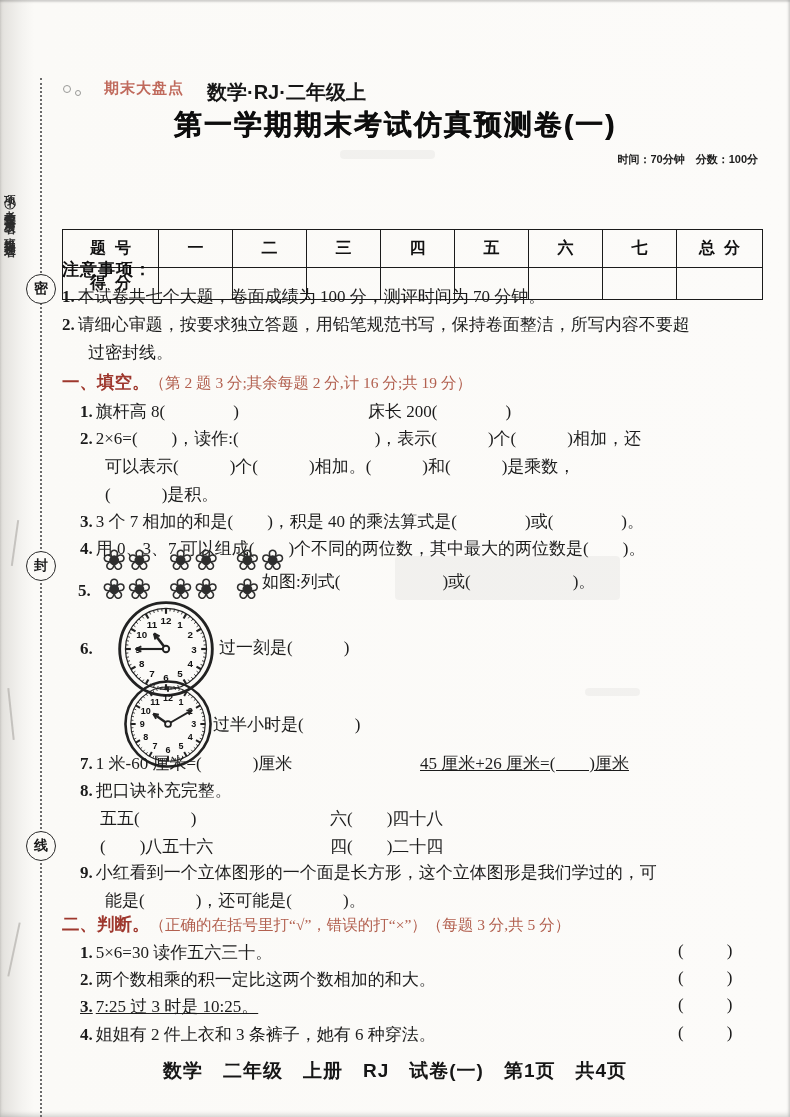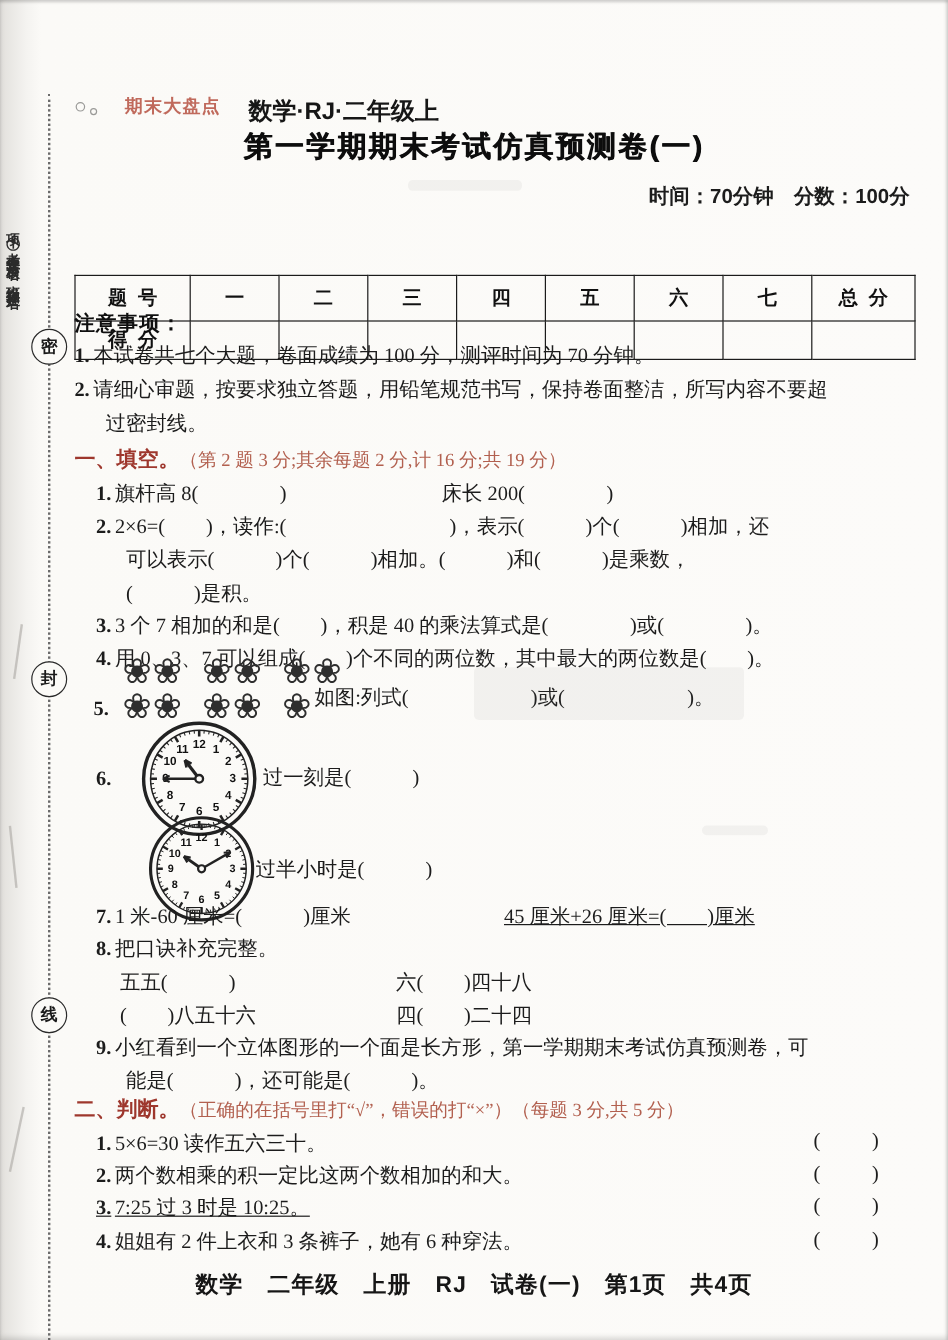--- a/index.html
+++ b/index.html
@@ -8,22 +8,22 @@
     background:linear-gradient(90deg,#e2e0dc 0px,#f4f3f0 22px,#fbfaf7 34px,#fcfbf9 100%);
     font-family:"Liberation Serif","DejaVu Serif",serif;color:#1c1c1c;
     box-shadow:inset 0 2px 2px rgba(0,0,0,.15), inset -2px 0 2px rgba(0,0,0,.08), inset 0 -3px 4px rgba(0,0,0,.12);
   }
   .abs{position:absolute;}
   .line{font-size:17px;line-height:1.25;white-space:nowrap;}
   .line b{font-family:"Liberation Serif","DejaVu Serif",serif;margin-right:3px;}
   .sans{font-family:"Liberation Sans","DejaVu Sans",sans-serif;}
   .brand{color:#c06a5c;font-weight:bold;font-size:15px;letter-spacing:1px;}
   .edition{color:#161616;font-weight:bold;font-size:20px;}
-  .title{left:0;right:0;top:106px;text-align:center;font-weight:900;font-size:24px;letter-spacing:2px;color:#0d0d0d;text-shadow:.6px 0 currentColor;}
-  .meta{right:32px;top:152px;font-weight:bold;font-size:17px;}
+  .title{left:0;right:0;top:106px;text-align:center;font-weight:900;font-size:28px;letter-spacing:2px;color:#0d0d0d;text-shadow:.6px 0 currentColor;}
+  .meta{right:32px;top:152px;font-weight:bold;font-size:11px;}
   table.score{border-collapse:collapse;table-layout:fixed;width:700px;}
   table.score td{border:1.7px solid #1b1b1b;text-align:center;font-family:"Liberation Sans","DejaVu Sans",sans-serif;font-weight:bold;font-size:16px;color:#111;padding:0;}
   .sp{letter-spacing:9px;text-indent:9px;}
   .notes-h{font-weight:bold;font-size:17px;color:#0f0f0f;letter-spacing:1px;}
   .sec-t{font-weight:bold;font-size:17.5px;color:#9e372d;}
   .sec-n{font-size:15.5px;color:#b2604f;}
   .bracket{left:678px;font-size:17px;letter-spacing:3px;}
   .footer{left:0;right:0;top:1058px;text-align:center;font-weight:bold;font-size:19px;letter-spacing:1px;color:#161616;}
   .dotline{left:40px;top:78px;bottom:0;border-left:2px dotted #6b6b6b;width:0;}
   .seal{width:28px;height:28px;border:1.6px solid #2a2a2a;border-radius:50%;background:#fbfaf7;
@@ -304,21 +304,21 @@
 
   <div class="abs line" style="left:80px;top:753px;"><b>7.</b><span>1 米-60 厘米=(　　　)厘米</span></div>
   <div class="abs line" style="left:420px;top:753px;text-decoration:underline;">45 厘米+26 厘米=(　　)厘米</div>
 
   <div class="abs line" style="left:80px;top:780px;"><b>8.</b><span>把口诀补充完整。</span></div>
   <div class="abs line" style="left:100px;top:808px;">五五(　　　)</div>
   <div class="abs line" style="left:330px;top:808px;">六(　　)四十八</div>
   <div class="abs line" style="left:100px;top:836px;">(　　)八五十六</div>
   <div class="abs line" style="left:330px;top:836px;">四(　　)二十四</div>
 
-  <div class="abs line" style="left:80px;top:862px;"><b>9.</b><span>小红看到一个立体图形的一个面是长方形，第一学期期末考试仿真预测卷，可</span></div>
+  <div class="abs line" style="left:80px;top:862px;"><b>9.</b><span>小红看到一个立体图形的一个面是长方形，这个立体图形是我们学过的，可</span></div>
   <div class="abs line" style="left:105px;top:890px;">能是(　　　)，还可能是(　　　)。</div>
 
   <div class="abs line" style="left:62px;top:914px;">
     <span class="sec-t sans">二、判断。</span><span class="sec-n">（正确的在括号里打“√”，错误的打“×”）（每题 3 分,共 5 分）</span>
   </div>
 
   <div class="abs line" style="left:80px;top:942px;"><b>1.</b><span>5×6=30 读作五六三十。</span></div>
   <div class="abs line bracket" style="top:940px;">(　　)</div>
   <div class="abs line" style="left:80px;top:969px;"><b>2.</b><span>两个数相乘的积一定比这两个数相加的和大。</span></div>
   <div class="abs line bracket" style="top:967px;">(　　)</div>

